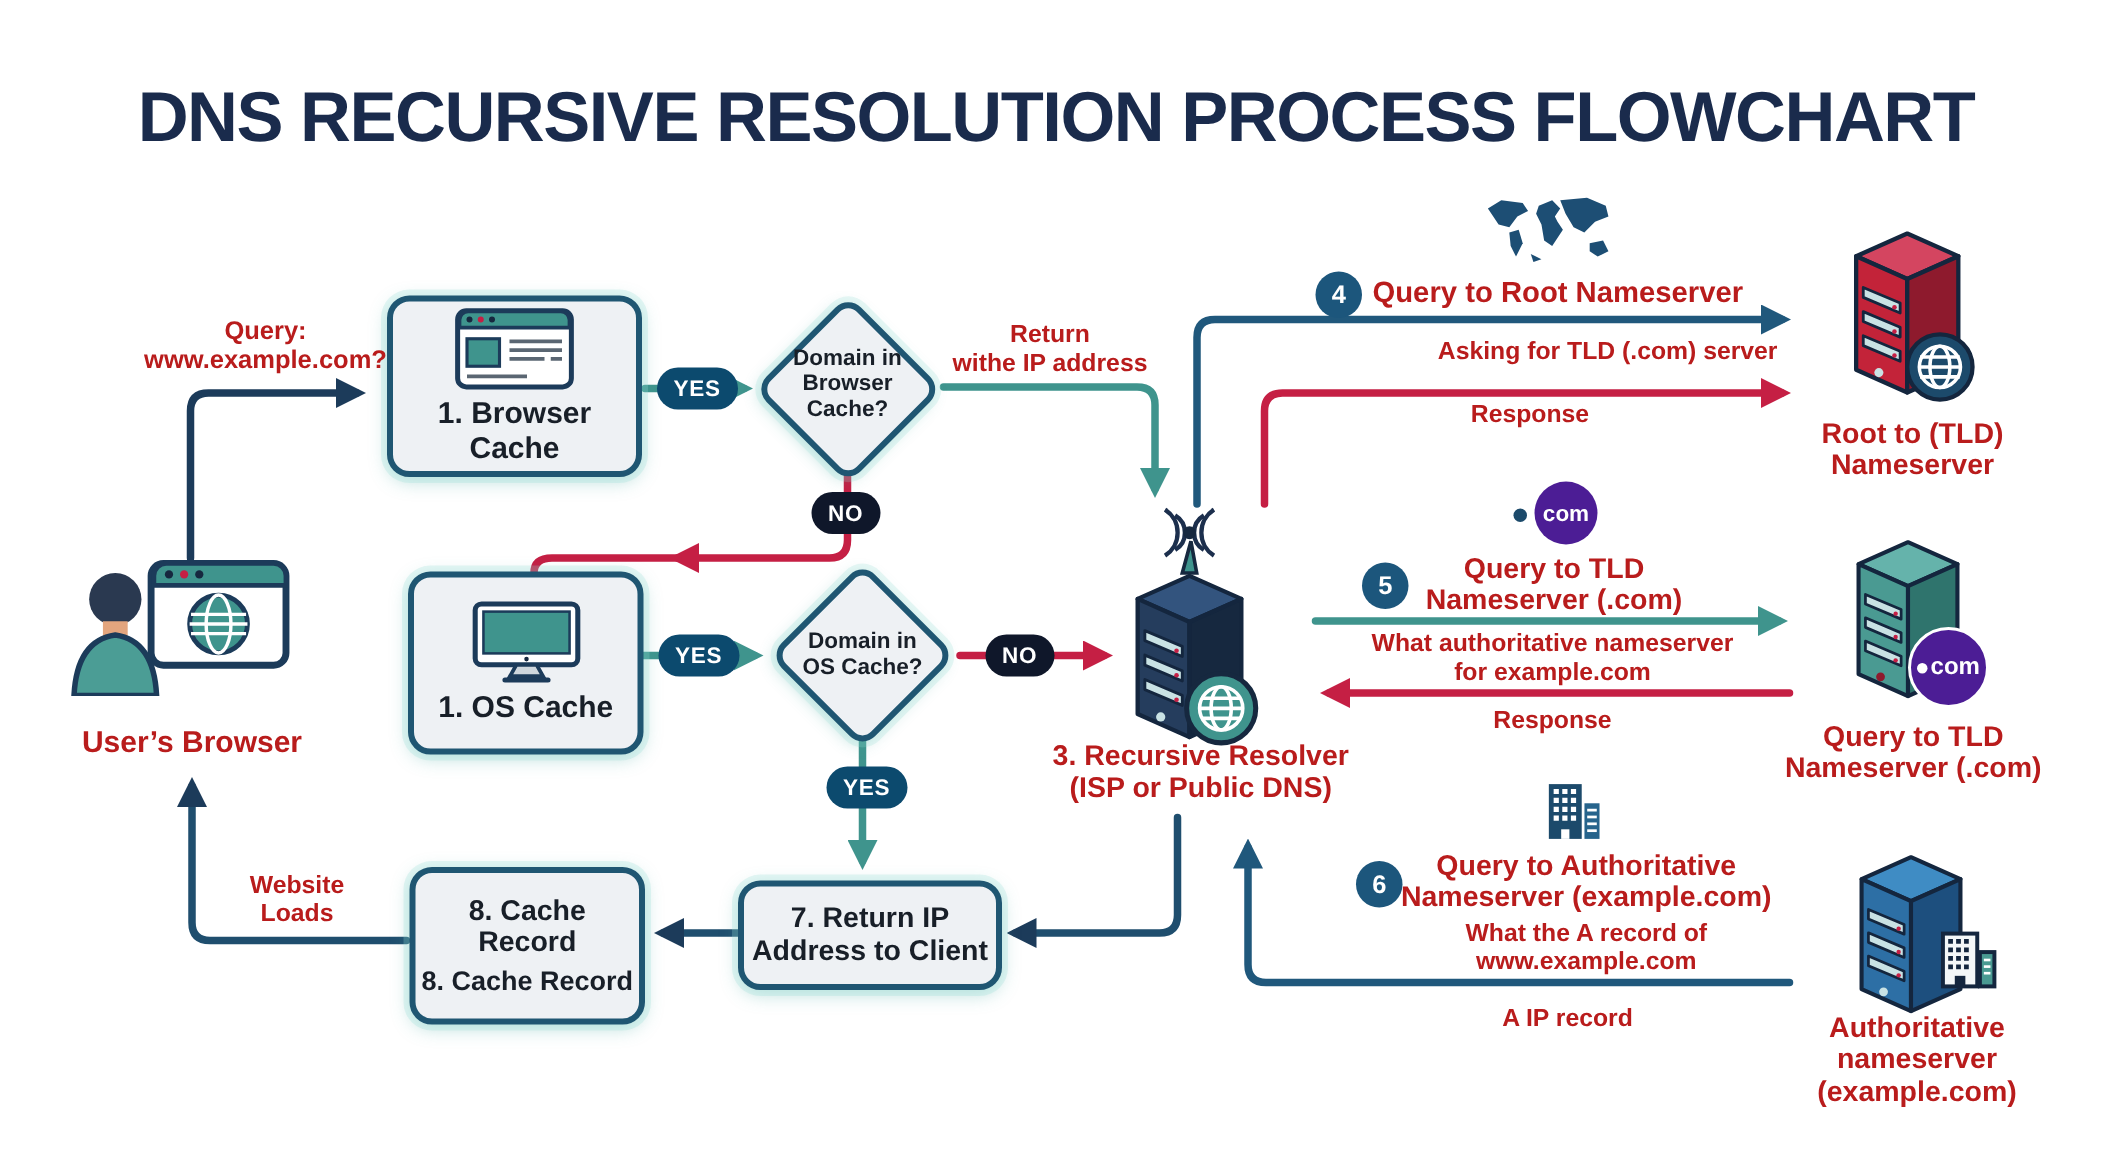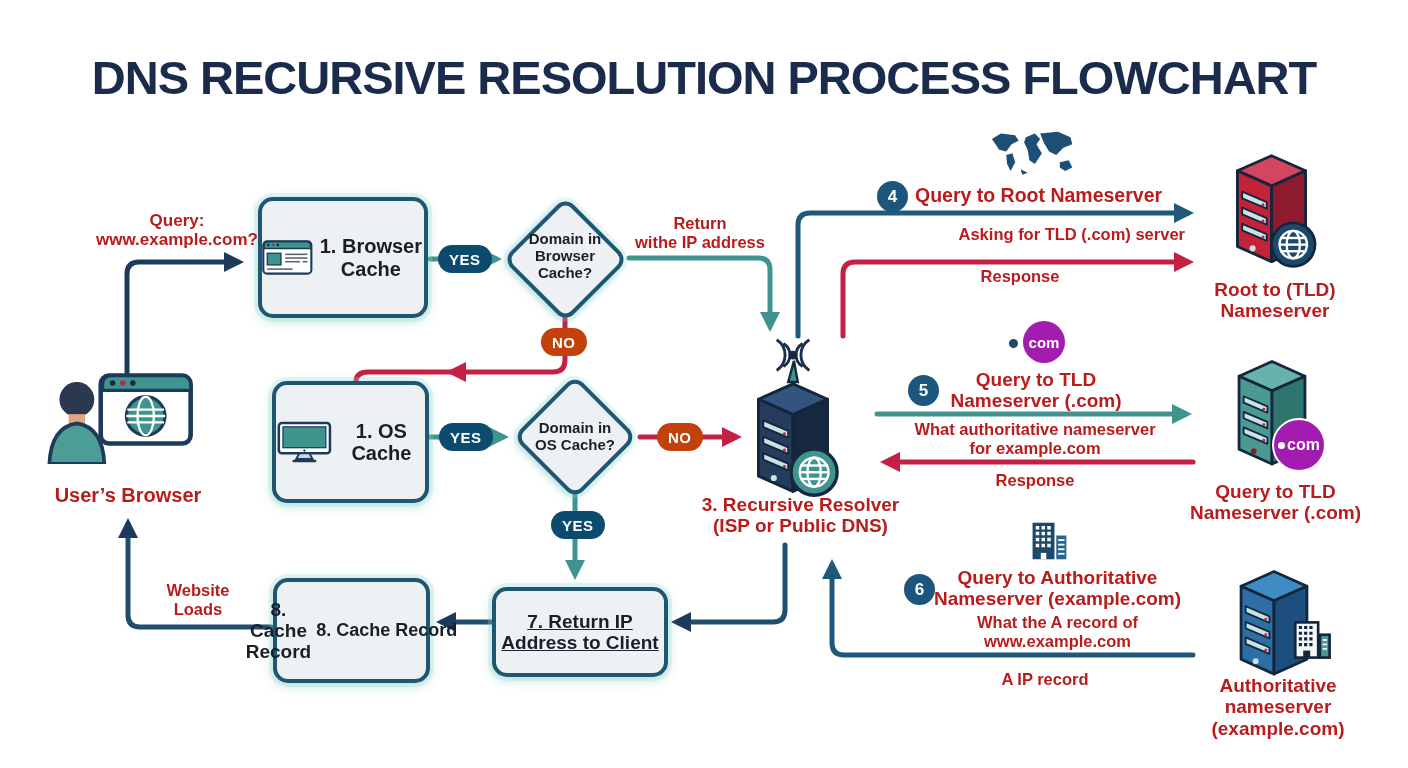--- a/index.html
+++ b/index.html
@@ -10,44 +10,44 @@
   .lbl{
     position:absolute;font-weight:bold;color:#b91c1c;text-align:center;
     white-space:pre-line;line-height:1.13;z-index:6;
   }
   #title{
     position:absolute;left:0;right:0;top:50px;text-align:center;
     font-size:47px;font-weight:bold;letter-spacing:-1px;color:#1a2b4c;z-index:6;
   }
   .box{
     position:absolute;background:#eef1f4;border:4px solid #1f5672;border-radius:15px;
-    display:flex;align-items:center;justify-content:center;
+    display:flex;flex-direction:column;align-items:center;justify-content:center;
     gap:5px;z-index:4;box-sizing:border-box;
     box-shadow:0 0 0 4px rgba(150,225,216,.25),0 3px 12px rgba(70,170,160,.35);
   }
   .box .blabel{font-weight:bold;text-align:center;white-space:pre-line;line-height:1.12;color:#181f28;}
   .diamond{
     position:absolute;background:#eef1f4;border:4px solid #1f5672;border-radius:12px;
     transform:rotate(45deg);z-index:3;box-sizing:border-box;
     box-shadow:0 0 0 4px rgba(150,225,216,.22),0 3px 10px rgba(70,170,160,.3);
   }
   .dlabel{position:absolute;z-index:4;font-weight:bold;text-align:center;white-space:pre-line;line-height:1.12;color:#181f28;}
   .pill{
     position:absolute;height:28px;padding:0 11px;border-radius:15px;color:#fff;
     font-weight:bold;font-size:15px;display:flex;align-items:center;justify-content:center;
     z-index:7;letter-spacing:.5px;
   }
   .pill.teal{background:#0c4a6e;}
-  .pill.red{background:#c2410c;}
+  .pill.red{background:#0f172a;}
   .num{
     position:absolute;width:31px;height:31px;border-radius:50%;background:#1c567c;color:#fff;
     font-weight:bold;font-size:17px;display:flex;align-items:center;justify-content:center;z-index:6;
   }
   .combadge{
-    position:absolute;border-radius:50%;background:#a21caf;color:#fff;font-weight:bold;
+    position:absolute;border-radius:50%;background:#4c1d95;color:#fff;font-weight:bold;
     display:flex;align-items:center;justify-content:center;z-index:6;
   }
   .combadge .wdot{width:7px;height:7px;border-radius:50%;background:#fff;margin-right:2px;}
   .dark-dot{position:absolute;width:9px;height:9px;border-radius:50%;background:#1c4a6b;z-index:6;}
   svg.wires{position:absolute;left:0;top:0;z-index:2;}
   .icon{position:absolute;z-index:5;}
   
   .srv-red   {--front:#c32339;--side:#8e1a2d;--top:#d44560;}
   .srv-teal  {--front:#4a9a92;--side:#2f746d;--top:#65b3ab;}
   .srv-blue  {--front:#2d6fa5;--side:#1d4f7e;--top:#3f8cc4;}
@@ -118,21 +118,21 @@
   <svg viewBox="0 0 90 66" width="76" height="56">
     <rect x="4.5" y="3" width="81" height="48" rx="5" fill="#fff" stroke="#1c3b5a" stroke-width="4"></rect>
     <rect x="11" y="9" width="68" height="33" fill="#3f948d" stroke="#1c3b5a" stroke-width="2"></rect>
     <circle cx="45" cy="46.5" r="1.8" fill="#16283f"></circle>
     <polygon points="37,51 53,51 58,60 32,60" fill="#cfd6dc" stroke="#1c3b5a" stroke-width="3"></polygon>
     <rect x="26" y="61" width="38" height="4" rx="2" fill="#1c3b5a"></rect>
   </svg>
   <div class="blabel" style="font-size:20px;">1. OS Cache</div>
 </div>
 
-<div class="box" style="left:492px;top:587px;width:176px;height:90px;text-decoration:underline;">
+<div class="box" style="left:492px;top:587px;width:176px;height:73px;">
   <div class="blabel" style="font-size:19px;">7. Return IP
 Address to Client</div>
 </div>
 
 <div class="box" style="left:273px;top:578px;width:157px;height:105px;">
   <div class="blabel" style="font-size:19px;">8. Cache
 Record</div>
   <div class="blabel" style="font-size:18px;white-space:nowrap;">8. Cache Record</div>
 </div>
 

